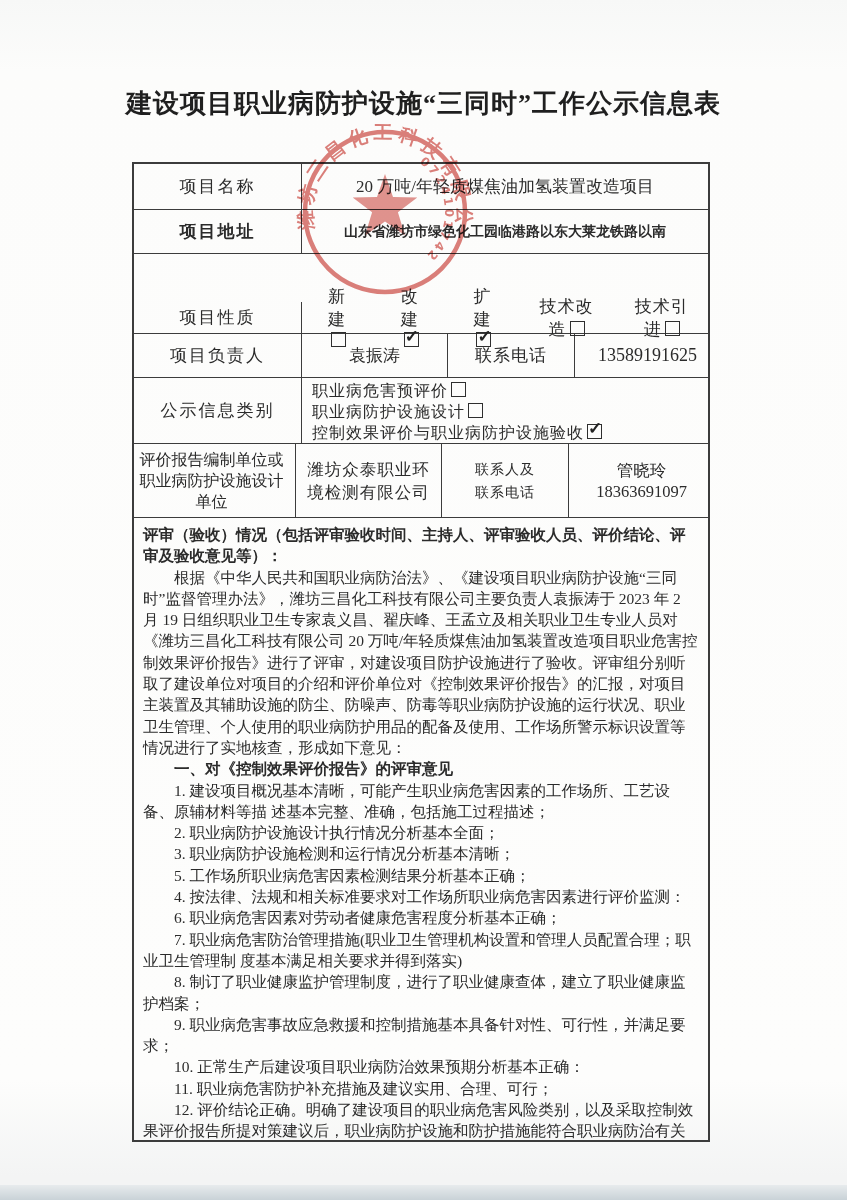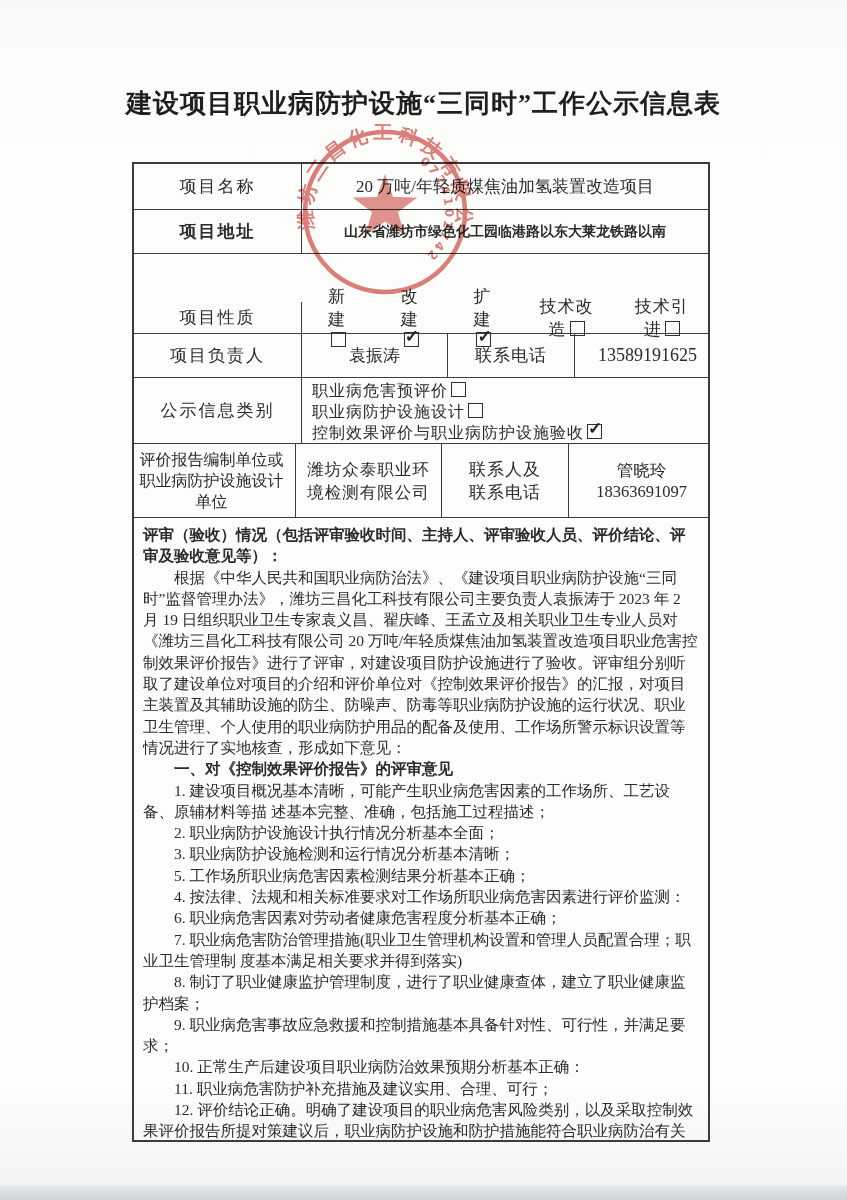--- a/index.html
+++ b/index.html
@@ -55,21 +55,21 @@
   .nature-line{
     display:flex;width:100%;justify-content:space-between;
     padding:0 14px;box-sizing:border-box;align-items:center;letter-spacing:1px;gap:39px;
   }
   .cat-cell{
     flex-direction:column;align-items:flex-start;justify-content:flex-start;
     text-align:left;padding-left:10px;font-size:16px;line-height:21px;letter-spacing:1px;
   }
   .agency-label{font-size:16px;line-height:21px;letter-spacing:0;}
   .agency-name{font-size:16.5px;line-height:23px;letter-spacing:1px;}
-  .contact-label{font-size:17px;line-height:23px;}
+  .contact-label{font-size:14px;line-height:23px;}
   .contact-val{font-size:16.5px;letter-spacing:0;}
   
   .review{
     display:block;height:622px;padding:6px 9px 0 9px;text-align:left;
     font-size:15.5px;line-height:21.3px;overflow:hidden;
   }
   .review p{margin:0;}
   .rv-header{font-weight:bold;}
   .rv-p1{text-indent:2em;}
   .rv-sec{font-weight:bold;text-indent:2em;}

